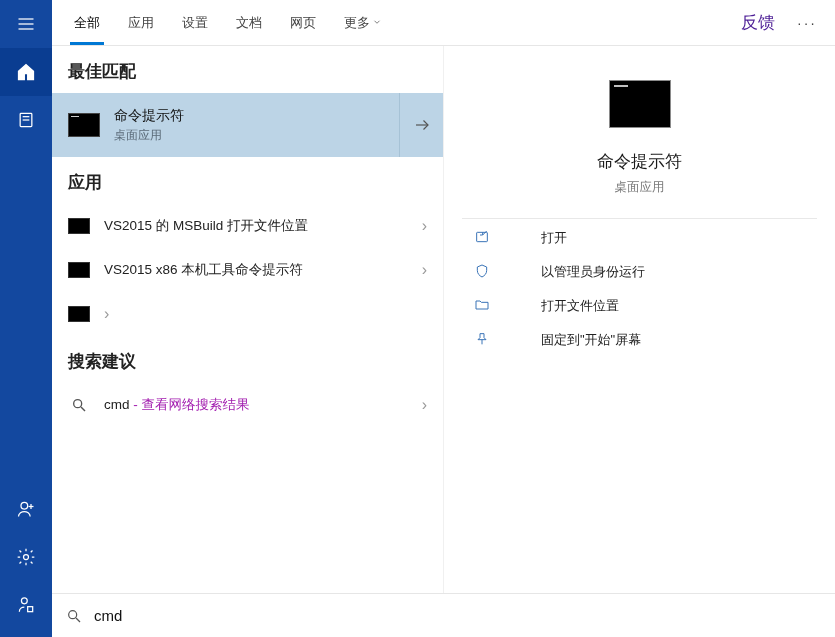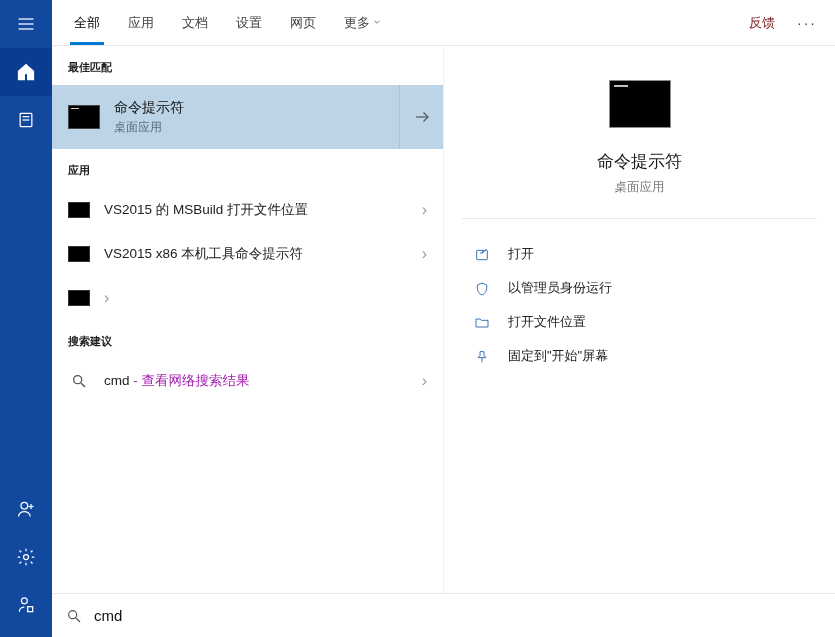--- a/index.html
+++ b/index.html
@@ -52,34 +52,34 @@
 }
 .tabs .tab.active { color: #000; font-weight: 500; }
 .tabs .tab.active::after {
   content: "";
   position: absolute;
   left: 10px; right: 10px; bottom: 0;
   height: 3px; background: #0078d4;
 }
 .tabs .more-chev { margin-left: 2px; }
 .tabs .spacer { flex: 1; }
-.tabs .feedback { padding: 0 12px; color: #7f1d1d; font-size: 13px; }
+.tabs .feedback { padding: 0 12px; color: #4c1d95; font-size: 17px; }
 .tabs .dots { padding: 0 10px; color: #444; letter-spacing: 2px; font-size: 14px; }
 
 
 .content { flex: 1; display: flex; overflow: hidden; }
 
 
 .results {
   width: 392px;
   border-right: 1px solid #f0f0f0;
   overflow-y: auto;
 }
 .section-title {
-  font-size: 11px;
+  font-size: 17px;
   font-weight: 600;
   color: #222;
   padding: 14px 16px 10px 16px;
 }
 .best-match {
   display: flex;
   align-items: center;
   background: #bcd4e6;
   height: 64px;
   position: relative;
@@ -169,25 +169,26 @@
   color: #1a1a1a;
 }
 .detail-card .d-sub {
   margin-top: 6px;
   font-size: 12.5px;
   color: #7a7a7a;
 }
 .actions { margin: 10px 18px 0 18px; }
 .action-row {
   display: flex;
-  align-items: flex-end;
+  align-items: flex-start;
   height: 34px;
   font-size: 13px;
   color: #222;
   padding: 0 10px;
+  gap: 33px;
 }
 .action-row .a-icon {
   width: 20px;
   color: #3a74b7;
   margin-right: 16px;
   display: flex; justify-content: center;
 }
 .action-row .a-icon svg { width: 16px; height: 16px; stroke: #3a74b7; fill: none; stroke-width: 1.5; }
 
 
@@ -260,22 +261,22 @@
           </svg>
       </div>
     </div>
   </div>
 
   <div class="main">
 
     <div class="tabs">
       <div class="tab active">全部</div>
       <div class="tab">应用</div>
+      <div class="tab">设置</div>
       <div class="tab">文档</div>
-      <div class="tab">设置</div>
       <div class="tab">网页</div>
       <div class="tab">
         <span>更多</span>
         <span class="more-chev">
           <svg width="10" height="10" viewBox="0 0 24 24" fill="none" stroke="#666" stroke-width="2">
               <polyline points="6 9 12 15 18 9"></polyline>
             </svg>
         </span>
       </div>
       <div class="spacer"></div>

